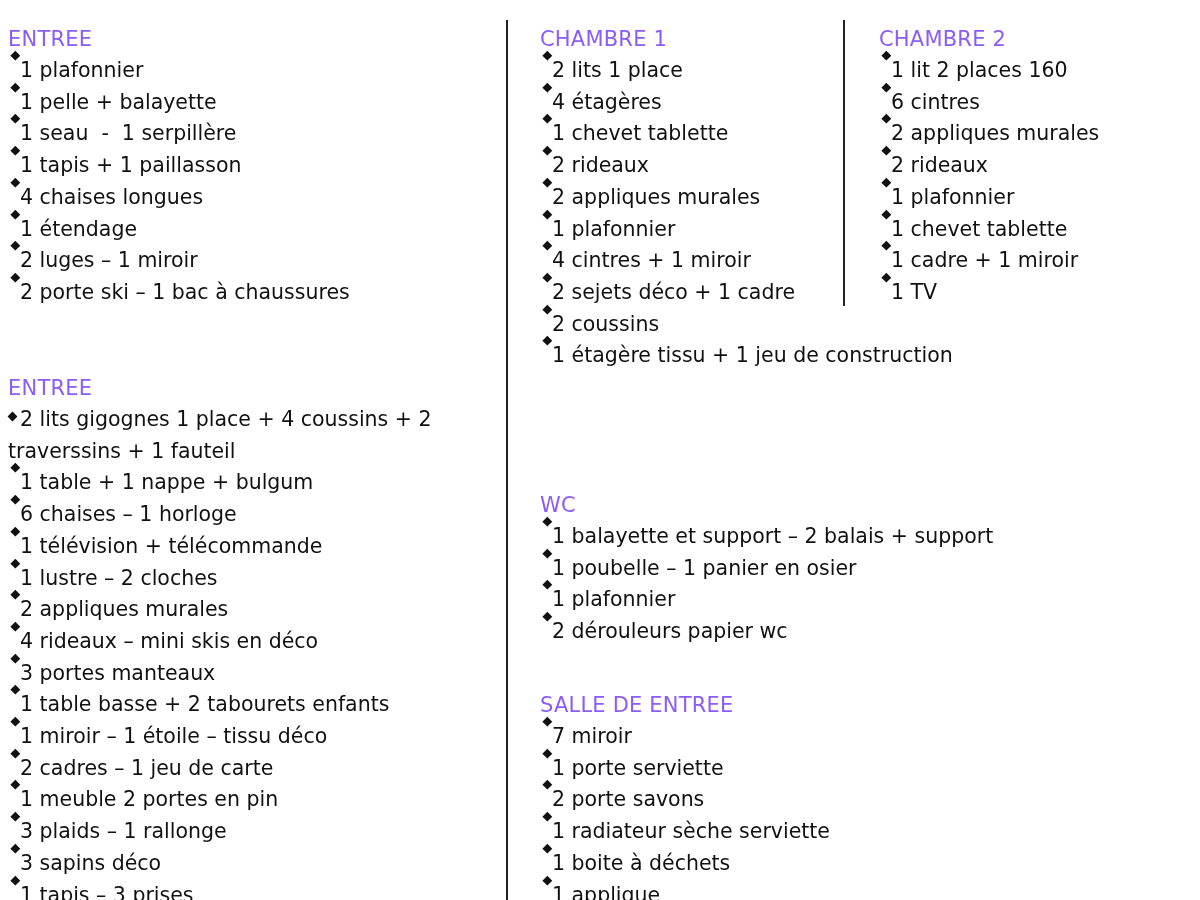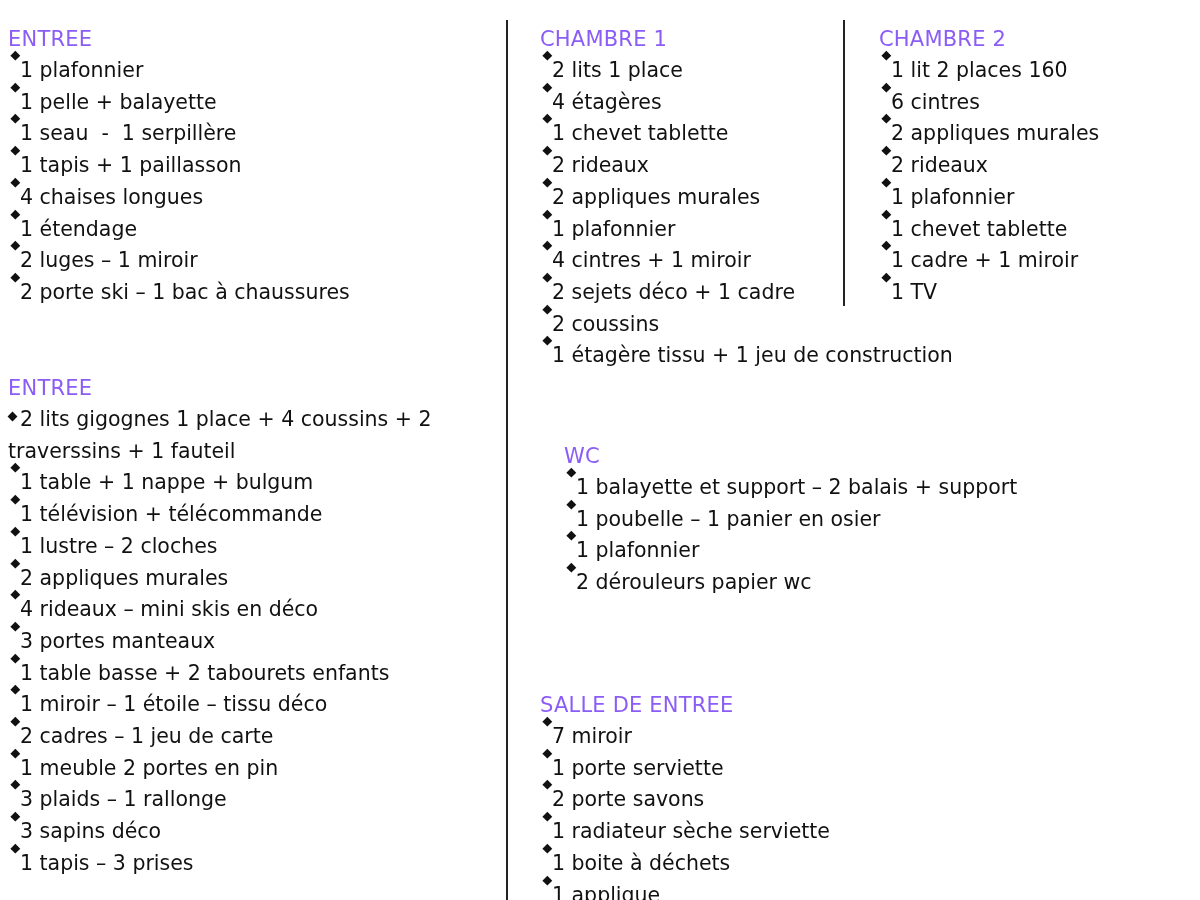--- a/index.html
+++ b/index.html
@@ -113,20 +113,24 @@
 <div class="section" style="left:8px; top:372px; width:440px;">
   <h2 class="heading">ENTREE</h2>
   <ul class="items">
     <li class="item wrap"><span class="bullet"></span><span>2 lits gigognes 1 place + 4 coussins + 2 traverssins + 1 fauteil</span></li>
     <li class="item">
         <span class="bullet"></span>
         <span>1 table + 1 nappe + bulgum</span>
       </li>
     <li class="item">
         <span class="bullet"></span>
+        <span>6 chaises – 1 horloge</span>
+      </li>
+    <li class="item">
+        <span class="bullet"></span>
         <span>1 télévision + télécommande</span>
       </li>
     <li class="item">
         <span class="bullet"></span>
         <span>1 lustre – 2 cloches</span>
       </li>
     <li class="item">
         <span class="bullet"></span>
         <span>2 appliques murales</span>
       </li>
@@ -246,21 +250,21 @@
         <span class="bullet"></span>
         <span>1 cadre + 1 miroir</span>
       </li>
     <li class="item">
         <span class="bullet"></span>
         <span>1 TV</span>
       </li>
   </ul>
 </div>
 
-<div class="section" style="left:540px; top:440px; width:520px;margin-left:24px;">
+<div class="section" style="left:540px; top:489px; width:520px;">
   <h2 class="heading">WC</h2>
   <ul class="items">
     <li class="item">
         <span class="bullet"></span>
         <span>1 balayette et support – 2 balais + support</span>
       </li>
     <li class="item">
         <span class="bullet"></span>
         <span>1 poubelle – 1 panier en osier</span>
       </li>

